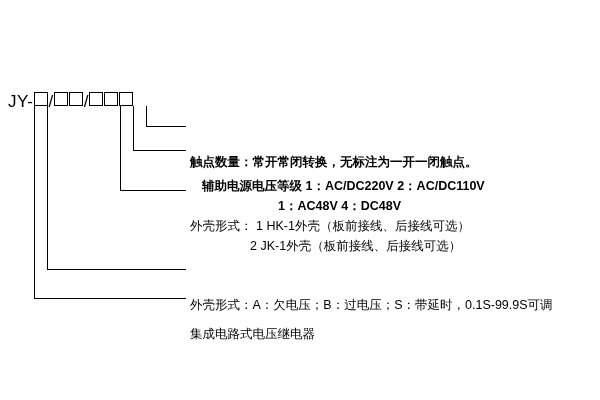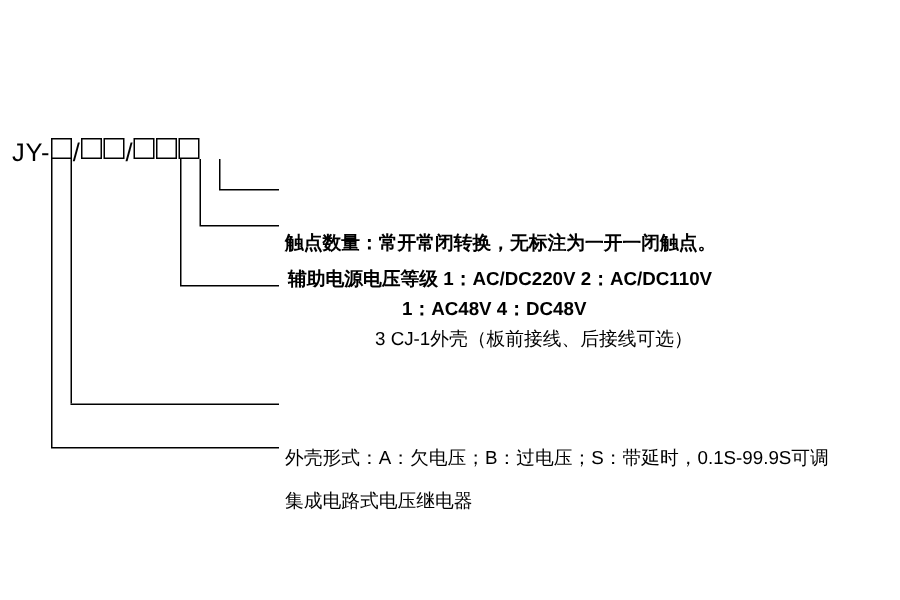--- a/index.html
+++ b/index.html
@@ -85,27 +85,28 @@
   <div class="vline" style="left:47px; top:106px; height:163px;"></div>
   <div class="hline" style="left:47px; top:269px; width:139px;"></div>
 
   <div class="vline" style="left:34px; top:106px; height:192px;"></div>
   <div class="hline" style="left:34px; top:298px; width:152px;"></div>
 
   <div class="tblock bold" style="left:190px; top:116px;">
     <span class="row">触点数量：常开常闭转换，无标注为一开一闭触点。</span>
   </div>
 
-  <div class="tblock bold" style="left:192px; top:140px;">
+  <div class="tblock bold" style="left:202px; top:140px;">
     <span class="row">辅助电源电压等级  1：AC/DC220V        2：AC/DC110V</span>
     <span class="row indent-1">1：AC48V          4：DC48V</span>
   </div>
 
   <div class="tblock" style="left:190px; top:180px;">
-    <span class="row indent-3">3   CJ-1外壳（板前接线、后接线可选）</span>
+    <span class="row">外壳形式：  1   HK-1外壳（板前接线、后接线可选）</span>
+    <span class="row indent-3">2   JK-1外壳（板前接线、后接线可选）</span>
   </div>
 
   <div class="tblock" style="left:190px; top:259px;">
     <span class="row">外壳形式：A：欠电压；B：过电压；S：带延时，0.1S-99.9S可调</span>
   </div>
 
   <div class="tblock" style="left:190px; top:288px;">
     <span class="row">集成电路式电压继电器</span>
   </div>
 

